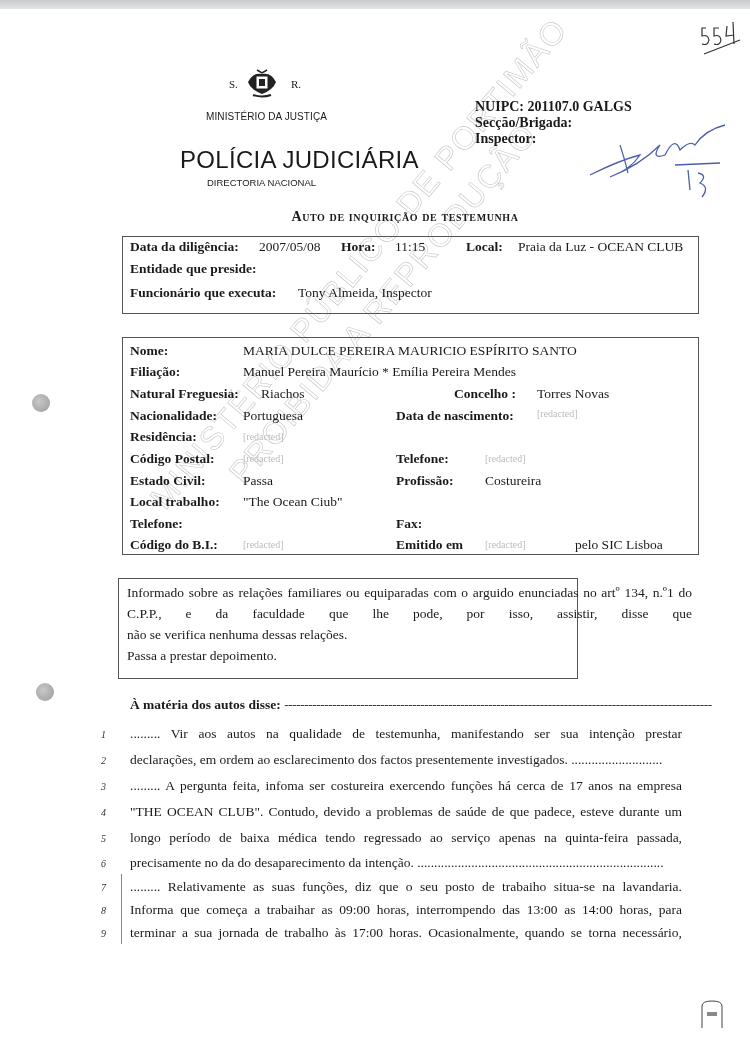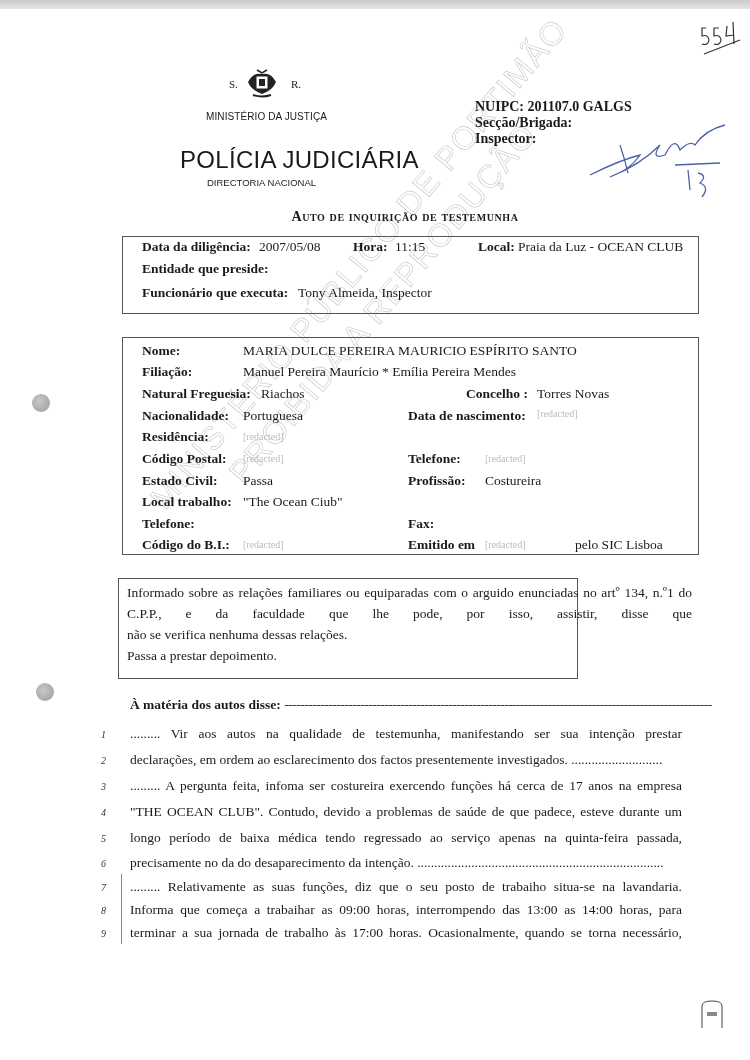--- a/index.html
+++ b/index.html
@@ -35,21 +35,21 @@
   }
 
   .box {
     position: absolute; border: 1.5px solid #555; box-sizing: border-box;
   }
   .box1 { left: 122px; top: 236px; width: 577px; height: 78px; }
   .box2 { left: 122px; top: 337px; width: 577px; height: 218px; }
   .box3 { left: 118px; top: 578px; width: 460px; height: 101px; }
 
   .row { position: absolute; font-size: 13.5px; white-space: nowrap; }
-  .lbl { font-weight: bold; margin-left: 12px; }
+  .lbl { font-weight: bold; }
 
   .box3 .txt { position: absolute; left: 8px; top: 3px; width: 565px; font-size: 13.5px; line-height: 21px; }
   .justify { text-align: justify; text-align-last: justify; }
 
   .materia { left: 130px; top: 697px; font-size: 13.5px; font-weight: bold; white-space: nowrap; }
   .materia .dashes { font-weight: normal; letter-spacing: -0.5px; color: #333; }
 
   .line { position: absolute; left: 130px; width: 552px; font-size: 13.5px; white-space: nowrap; }
   .lnum { position: absolute; left: 101px; font-size: 10px; font-style: italic; color: #333; }
 

